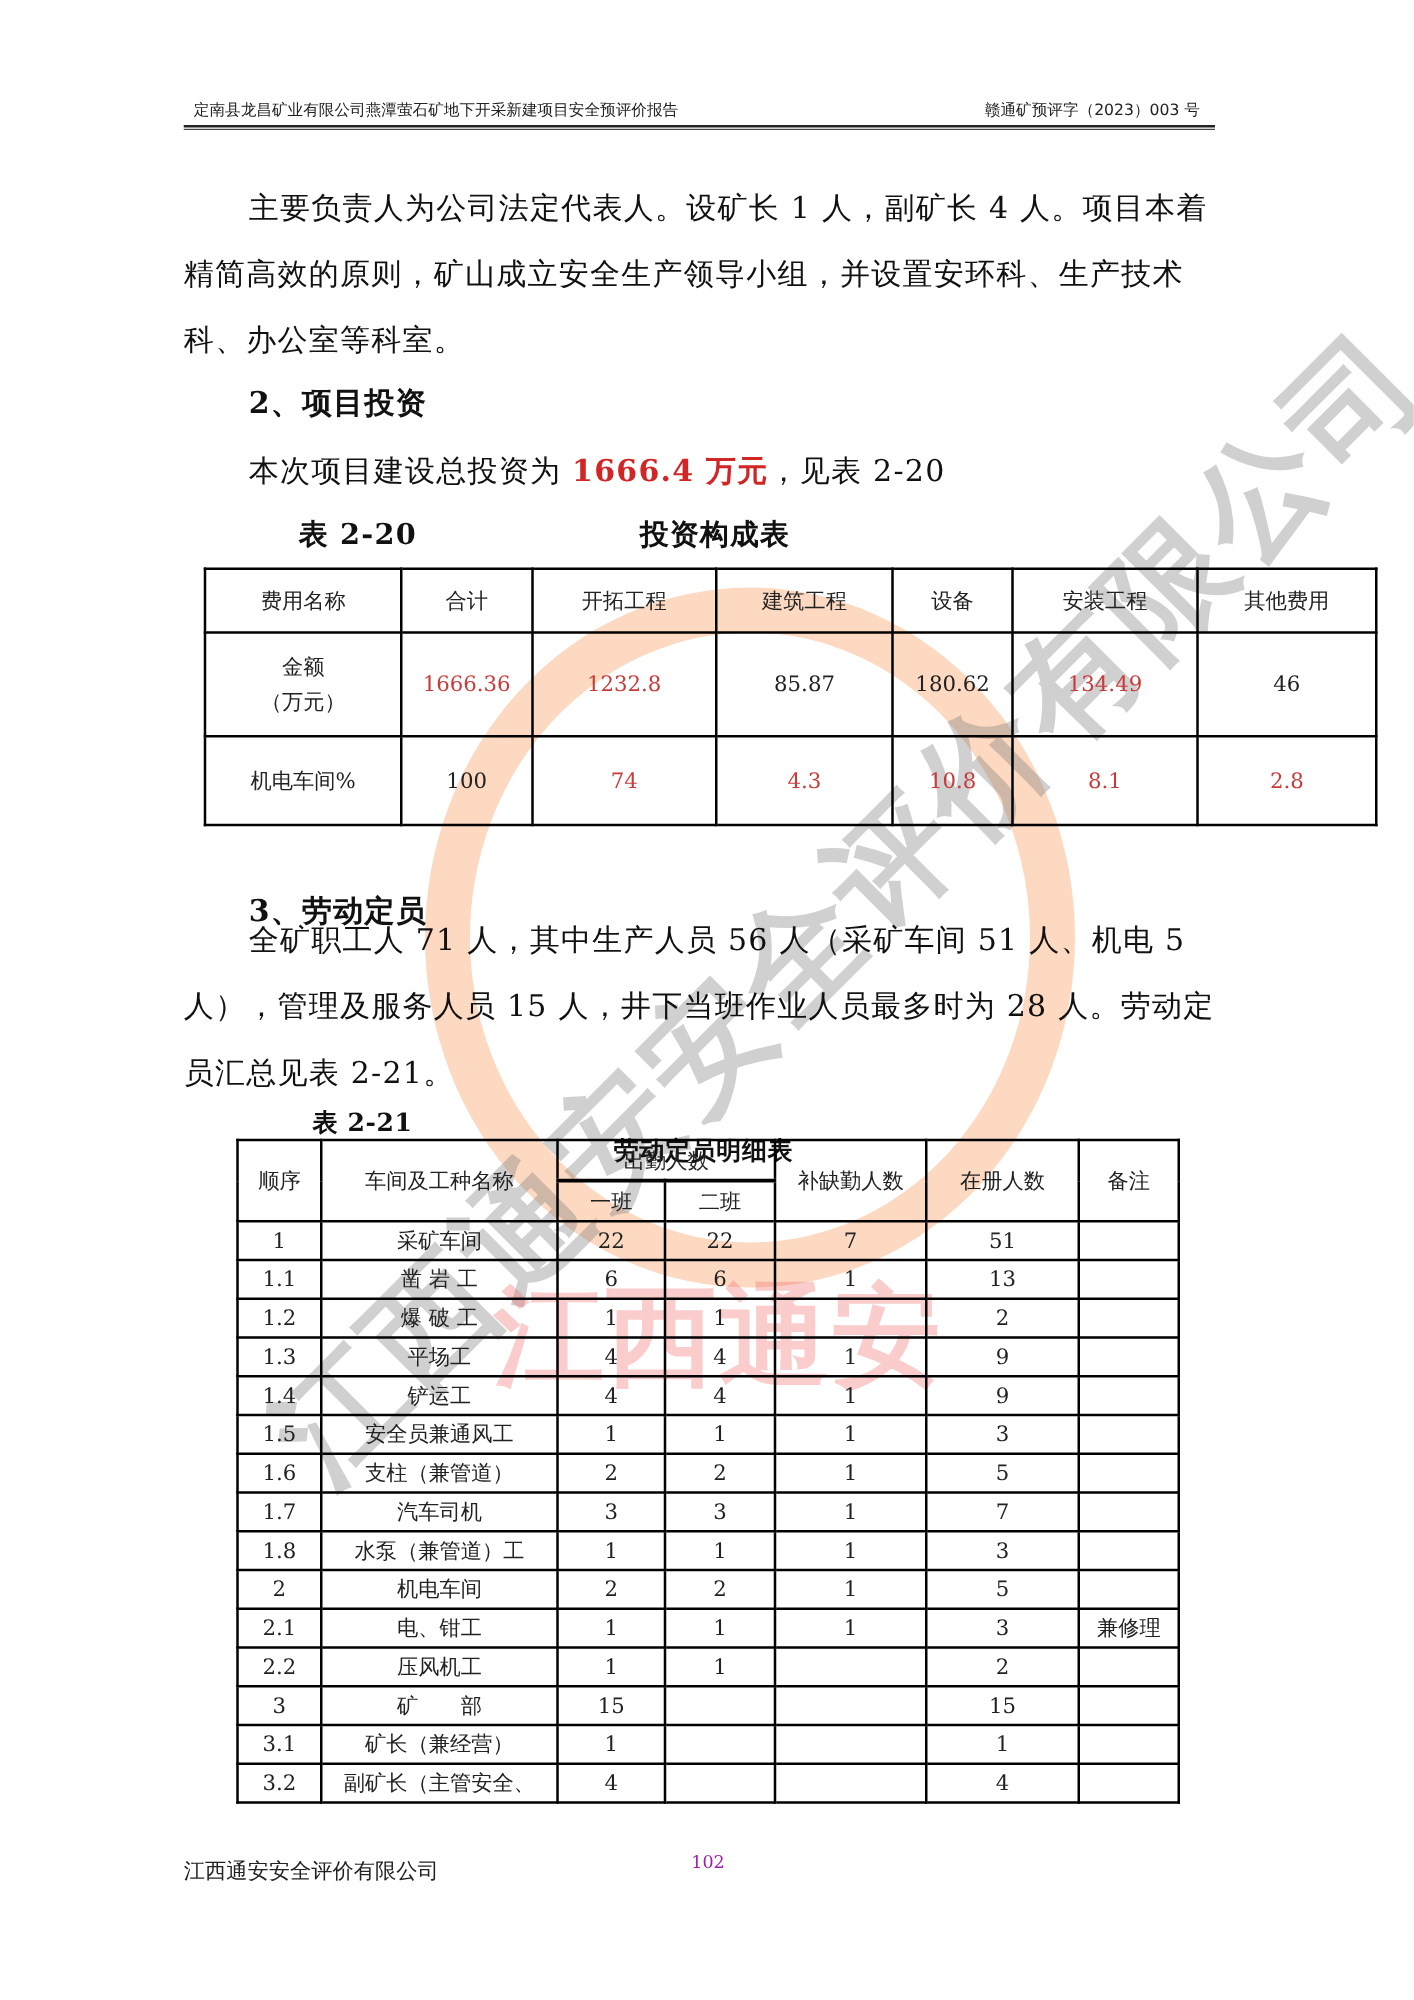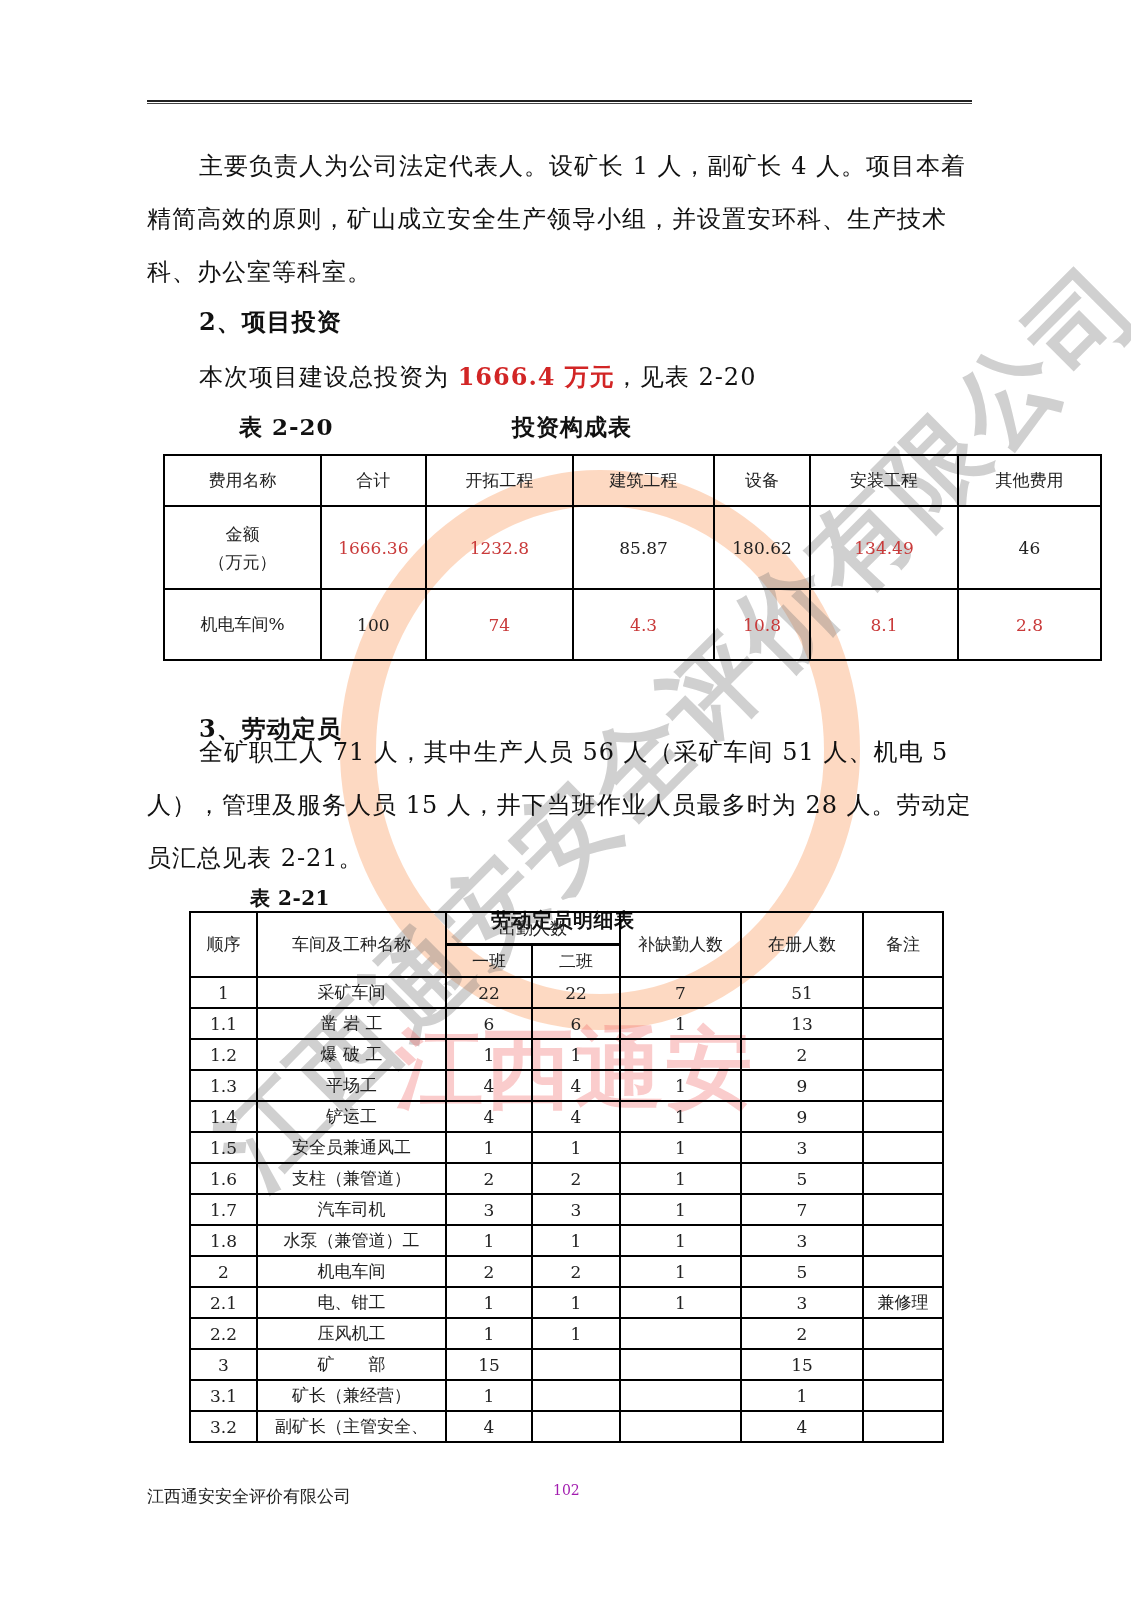--- a/index.html
+++ b/index.html
@@ -55,20 +55,24 @@
 </style>
 </head>
 <body>
 
 <div class="page">
 
   <div class="wm wm-ring"></div>
   <div class="wm wm-text" style="left:190px; top:1120px;">江西通安安全评价有限公司</div>
   <div class="wm wm-red">江西通安</div>
 
+  <div class="run-header">
+    <span class="left">定南县龙昌矿业有限公司燕潭萤石矿地下开采新建项目安全预评价报告</span>
+    <span class="right">赣通矿预评字（2023）003 号</span>
+  </div>
   <div class="header-rule"></div>
   <div class="header-rule2"></div>
 
   <div class="para indent" style="top:140px;">主要负责人为公司法定代表人。设矿长 1 人，副矿长 4 人。项目本着精简高效的原则，矿山成立安全生产领导小组，并设置安环科、生产技术科、办公室等科室。</div>
 
   <div class="h2" style="top:306px;">2、项目投资</div>
   <div class="para indent" style="top:350px;">
     <span>本次项目建设总投资为 </span><span class="red">1666.4 万元</span><span>，见表 2-20</span>
   </div>
 

